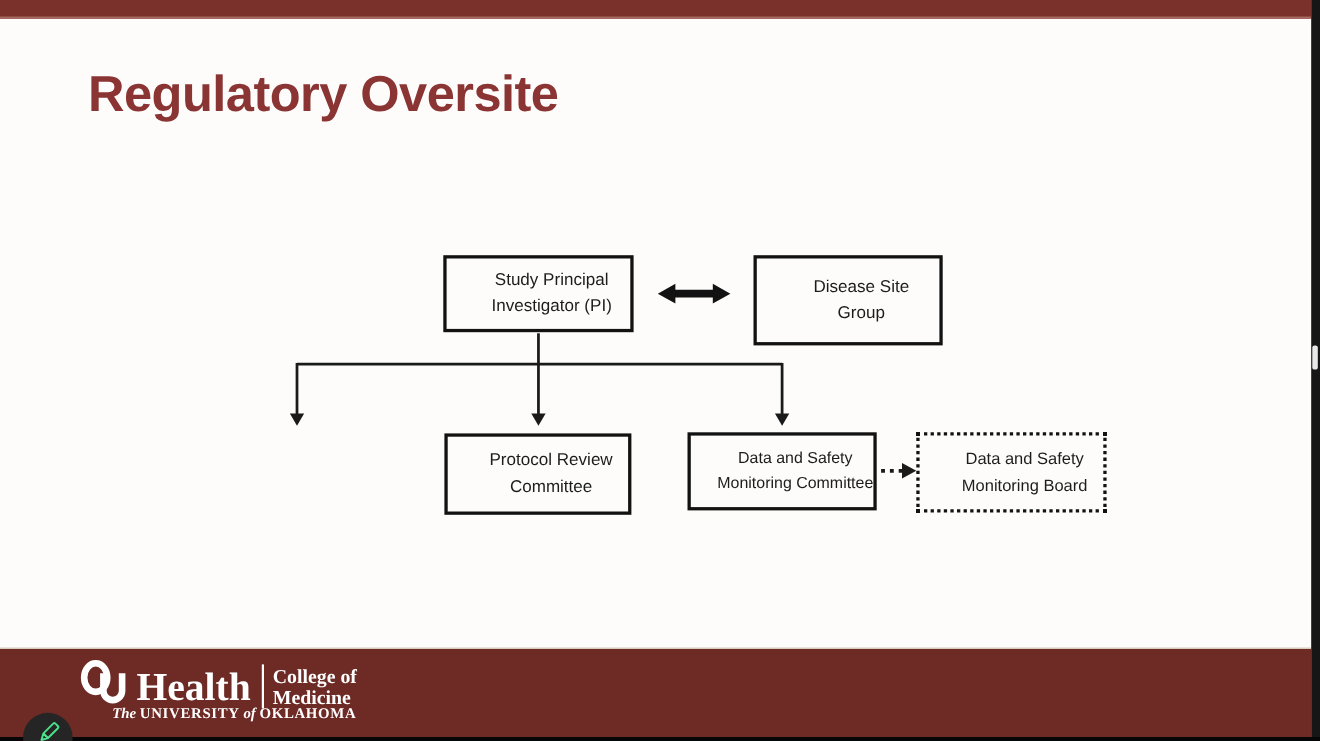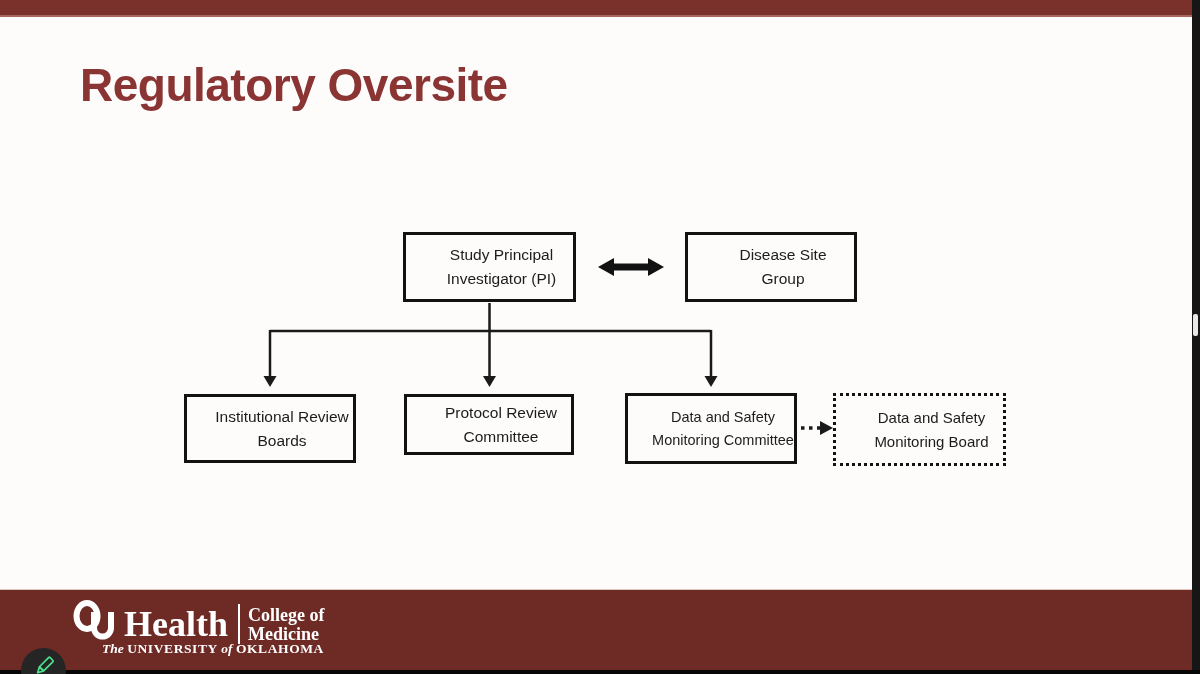--- a/index.html
+++ b/index.html
@@ -44,23 +44,23 @@
     text-align: center;
     background: #fdfcfb;
     border: 3px solid #121212;
     color: #1c1c1c;
     font-size: 15.5px;
     line-height: 24px;
     white-space: pre-line;
     padding-left: 24px;
   }
   .n-pi   { left: 403px; top: 232px; width: 173px; height: 70px; }
-  .n-dsg  { left: 685px; top: 232px; width: 172px; height: 70px; }
+  .n-dsg  { left: 685px; top: 232px; width: 172px; height: 82px; }
   .n-irb  { left: 184px; top: 394px; width: 172px; height: 69px; }
-  .n-prc  { left: 404px; top: 394px; width: 170px; height: 61px; }
+  .n-prc  { left: 404px; top: 394px; width: 170px; height: 74px; }
   .n-dsmc { left: 625px; top: 393px; width: 172px; height: 71px; font-size: 14.5px; line-height: 23px; }
   .n-dsmb { left: 833px; top: 393px; width: 173px; height: 73px; border: 3px dotted #121212; font-size: 15px; }
 
   .connectors {
     position: absolute;
     left: 0; top: 0;
     width: 1200px; height: 674px;
     pointer-events: none;
   }
 
@@ -171,22 +171,20 @@
     <polygon points="704.5,376 717.5,376 711,387" fill="#1a1a1a"></polygon>
 
     <path d="M801 428 H 820" stroke="#1a1a1a" stroke-width="3.5" stroke-dasharray="3.5 4.5" fill="none"></path>
     <polygon points="833,428 820,421 820,435" fill="#1a1a1a"></polygon>
   </svg>
 
   <div class="node n-pi">Study Principal
 Investigator (PI)</div>
   <div class="node n-dsg">Disease Site
 Group</div>
-  <div class="node n-irb">Institutional Review
-Boards</div>
   <div class="node n-prc">Protocol Review
 Committee</div>
   <div class="node n-dsmc">Data and Safety
 Monitoring Committee</div>
   <div class="node n-dsmb">Data and Safety
 Monitoring Board</div>
 
   <div class="footer">
     <div class="brand">
       <svg class="ou-mark" width="46" height="44" viewBox="0 0 46 44" xmlns="http://www.w3.org/2000/svg">

